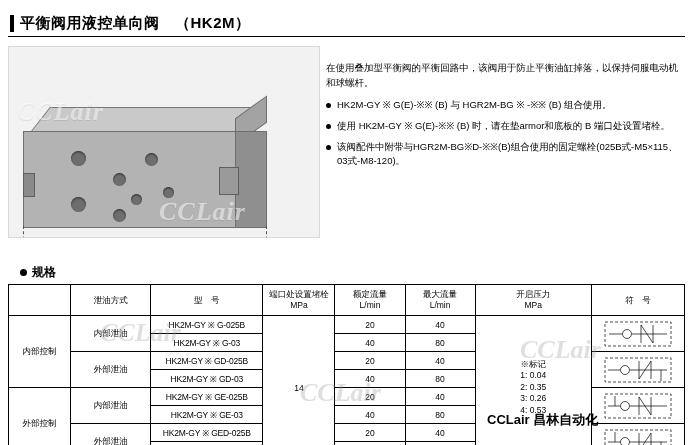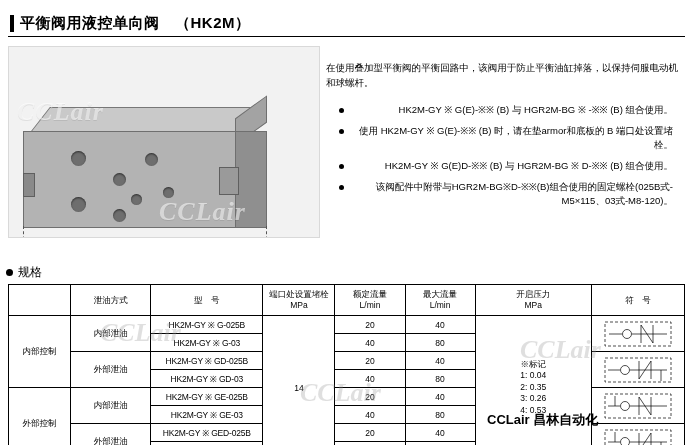--- a/index.html
+++ b/index.html
@@ -151,24 +151,23 @@
     top: 60px;
     width: 360px;
     font-size: 9.5px;
     line-height: 15px;
   }
   .desc p {
     margin: 0 8px 8px 0;
     text-align: justify;
   }
   .bullet-list {
-    margin: 13px;
+    margin: 0;
     padding: 0;
     list-style: none;
-    text-align: right;
   }
   .bullet-list li {
     position: relative;
     padding-left: 11px;
     margin-bottom: 7px;
     font-size: 9.5px;
     line-height: 14px;
   }
   .bullet-list li::before {
     content: "";
@@ -177,26 +176,26 @@
     top: 5px;
     width: 5px;
     height: 5px;
     background: #000;
     border-radius: 50%;
   }
 
   
   .sec-head {
     position: absolute;
-    left: 6px;
+    left: 20px;
     top: 264px;
     display: flex;
     align-items: center;
     font-size: 12px;
-    font-weight: normal;
+    font-weight: bold;
     justify-content: center;
   }
   .sec-dot {
     width: 7px;
     height: 7px;
     background: #000;
     border-radius: 50%;
     margin-right: 5px;
   }
 
@@ -306,21 +305,20 @@
 
     <div class="photo-wm wm-a">CCLair</div>
     <div class="photo-wm wm-b">CCLair</div>
   </div>
 
   <div class="desc">
     <p>在使用叠加型平衡阀的平衡回路中，该阀用于防止平衡油缸掉落，以保持伺服电动机和球螺杆。</p>
     <ul class="bullet-list">
       <li>HK2M-GY ※ G(E)-※※ (B) 与 HGR2M-BG ※ -※※ (B) 组合使用。</li>
       <li>使用 HK2M-GY ※ G(E)-※※ (B) 时，请在垫armor和底板的 B 端口处设置堵栓。</li>
-      <li>HK2M-GY ※ G(E)D-※※ (B) 与 HGR2M-BG ※ D-※※ (B) 组合使用。</li>
       <li>该阀配件中附带与HGR2M-BG※D-※※(B)组合使用的固定螺栓(025B式-M5×115、03式-M8-120)。</li>
     </ul>
   </div>
 
   <div class="sec-head">
     <span class="sec-dot"></span>
     <span>规格</span>
   </div>
 
   <div class="tbl-wrap">

